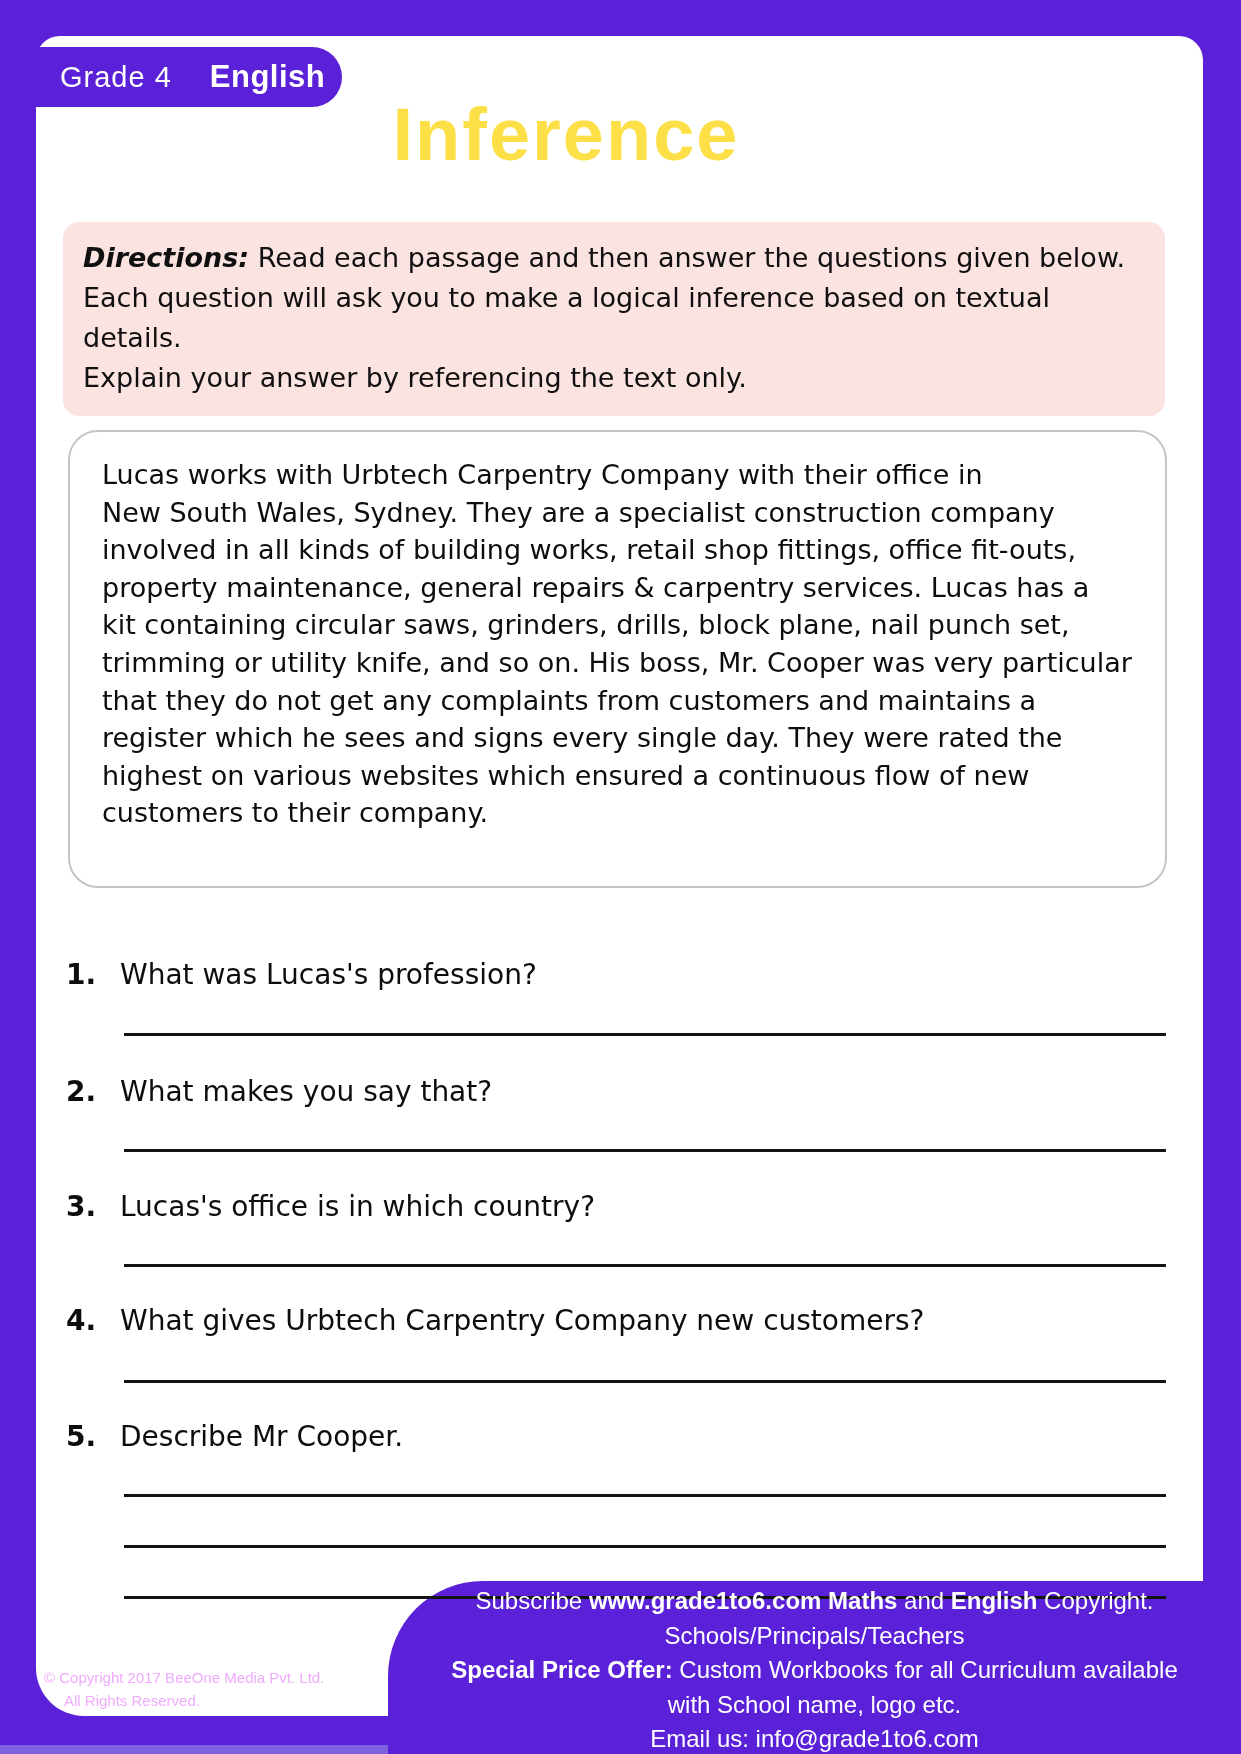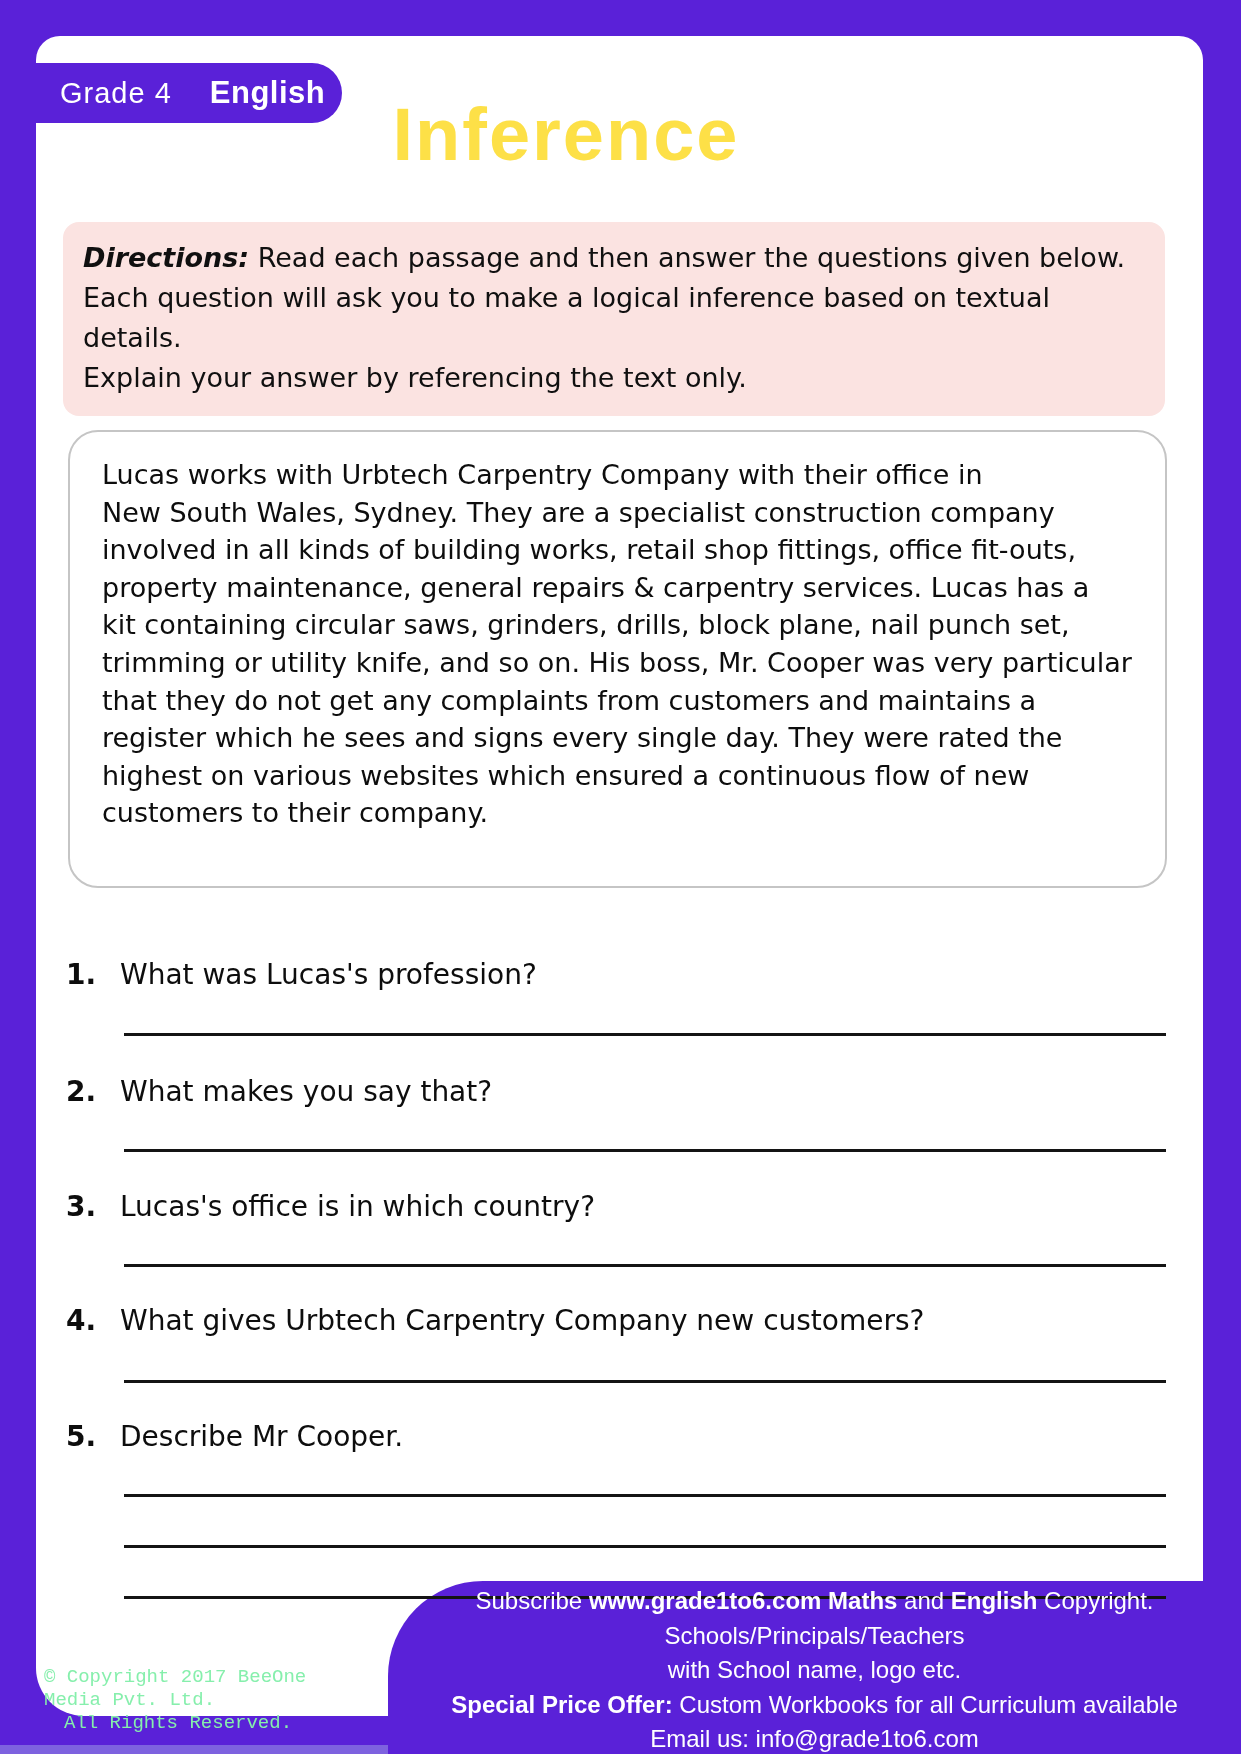--- a/index.html
+++ b/index.html
@@ -18,21 +18,21 @@
   }
   .sheet{
     position:absolute;left:36px;top:36px;width:1167px;height:1680px;
     background:#fff;border-radius:24px 24px 10px 48px;z-index:1;
   }
   
   .badge{
     position:absolute;left:36px;top:47px;height:60px;width:306px;
     background:var(--purple);border-radius:0 30px 30px 0;
     display:flex;align-items:center;padding-left:24px;z-index:3;
-    font-family:"Liberation Sans",sans-serif;color:#fff;margin-top:16px;
+    font-family:"Liberation Sans",sans-serif;color:#fff;
   }
   .badge .grade{font-size:29px;font-weight:400;letter-spacing:1px;}
   .badge .subject{font-size:31px;font-weight:bold;margin-left:38px;letter-spacing:0.5px;}
   
   .title{
     position:absolute;left:36px;top:92px;width:1060px;text-align:center;z-index:2;
     font-family:"Liberation Sans",sans-serif;font-weight:bold;font-size:74px;
     letter-spacing:2px;color:#fde047;
   }
   
@@ -69,21 +69,21 @@
   }
   .footer-text{
     position:absolute;left:388px;top:1584px;width:853px;z-index:7;
     text-align:center;color:#fff;
     font-family:"Liberation Sans",sans-serif;font-size:24px;line-height:34.5px;
   }
   .footer-text b{font-weight:bold;}
   
   .copyright{
     position:absolute;left:44px;top:1666px;width:300px;z-index:4;
-    font-family:Liberation Mono, monospace;font-size:19px;line-height:23px;color:#86efac;
+    font-family:Liberation Sans, sans-serif;font-size:15px;line-height:23px;color:#f0abfc;
   }
   .copyright .c2{padding-left:20px;}
   
   .page-stack-edge{
     position:absolute;left:0;top:1745px;width:452px;height:9px;
     background:var(--stripe);z-index:2;
   }
 </style>
 </head>
 <body>
@@ -145,22 +145,22 @@
     <span class="qtext">Describe Mr Cooper.</span>
   </div>
   <div class="answer-line" style="top:1494px;"></div>
   <div class="answer-line" style="top:1545px;"></div>
   <div class="answer-line" style="top:1596px;"></div>
 
   <div class="footer-panel"></div>
   <div class="footer-text">
     <div><span>Subscribe </span><b>www.grade1to6.com Maths</b><span> and </span><b>English</b><span> Copyright.</span></div>
     <div>Schools/Principals/Teachers</div>
+    <div><b>Special Price Offer:</b><span> Custom Workbooks for all Curriculum available</span></div>
     <div>with School name, logo etc.</div>
-    <div><b>Special Price Offer:</b><span> Custom Workbooks for all Curriculum available</span></div>
     <div>Email us: info@grade1to6.com</div>
   </div>
 
   <div class="copyright">
     <div class="c1">© Copyright 2017 BeeOne Media Pvt. Ltd.</div>
     <div class="c2">All Rights Reserved.</div>
   </div>
 
   <div class="page-stack-edge"></div>
 

